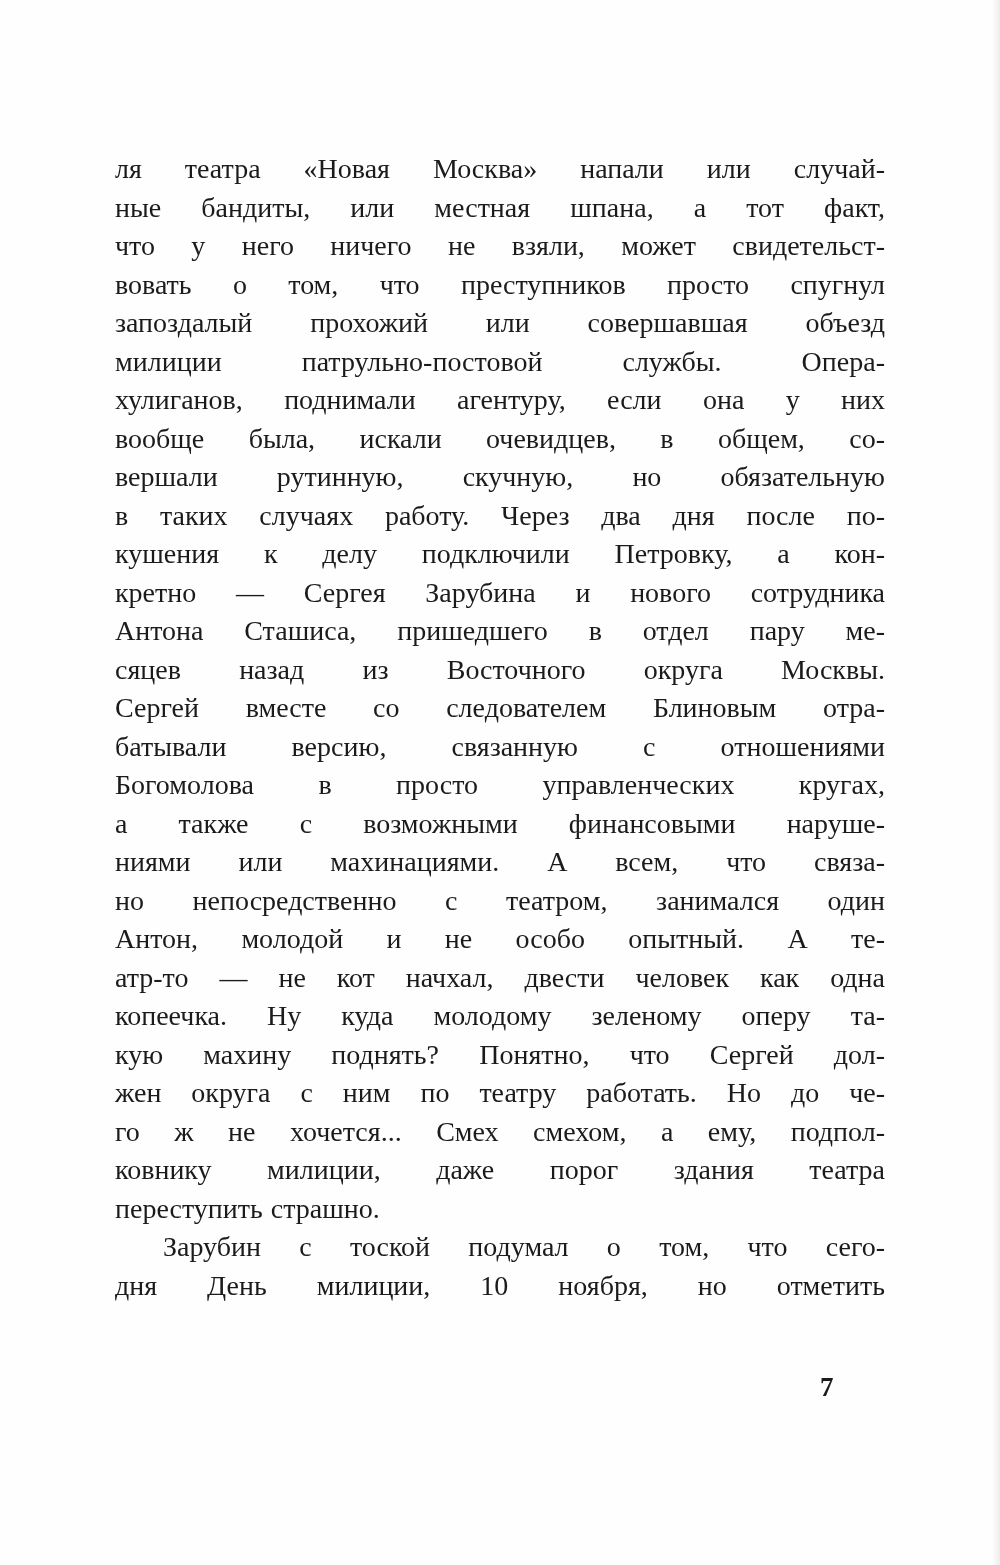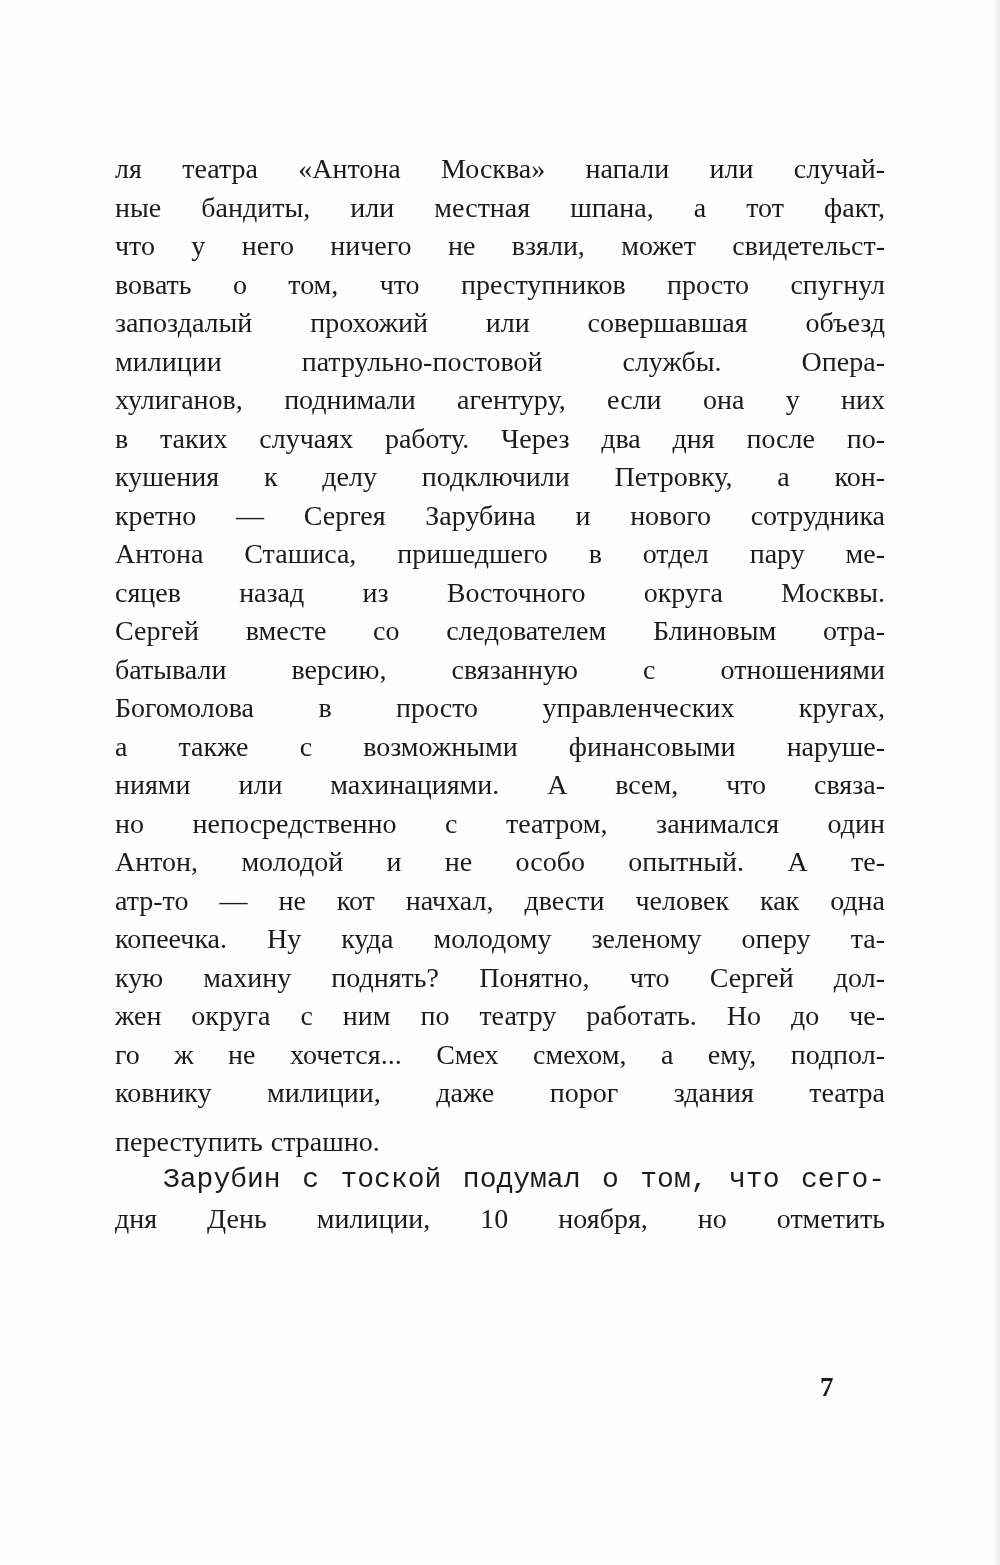--- a/index.html
+++ b/index.html
@@ -25,25 +25,23 @@
   }
   .line {
     line-height: 38.5px;
     text-align: justify;
     text-align-last: justify;
     word-spacing: 1px;
     white-space: normal;
   }
   .line.last {
     text-align-last: left;
-    margin-top: 10px;
   }
   .line.indent {
     text-indent: 48px;
-    font-family: Liberation Mono, monospace;
   }
   .page-number {
     position: absolute;
     left: 820px;
     top: 1372px;
     font-size: 27px;
     font-weight: bold;
     color: #1b1b1b;
   }
   .scan-edge {
@@ -54,27 +52,29 @@
     height: 100%;
     background: linear-gradient(to right, rgba(0,0,0,0), rgba(0,0,0,0.07));
     pointer-events: none;
   }
 </style>
 </head>
 <body>
 
 <div class="page">
   <div class="text-block">
-      <div class="line">ля театра «Антона Москва» напали или случай-</div>
+      <div class="line">ля театра «Новая Москва» напали или случай-</div>
       <div class="line">ные бандиты, или местная шпана, а тот факт,</div>
       <div class="line">что у него ничего не взяли, может свидетельст-</div>
       <div class="line">вовать о том, что преступников просто спугнул</div>
       <div class="line">запоздалый прохожий или совершавшая объезд</div>
       <div class="line">милиции патрульно-постовой службы. Опера-</div>
       <div class="line">хулиганов, поднимали агентуру, если она у них</div>
+      <div class="line">вообще была, искали очевидцев, в общем, со-</div>
+      <div class="line">вершали рутинную, скучную, но обязательную</div>
       <div class="line">в таких случаях работу. Через два дня после по-</div>
       <div class="line">кушения к делу подключили Петровку, а кон-</div>
       <div class="line">кретно — Сергея Зарубина и нового сотрудника</div>
       <div class="line">Антона Сташиса, пришедшего в отдел пару ме-</div>
       <div class="line">сяцев назад из Восточного округа Москвы.</div>
       <div class="line">Сергей вместе со следователем Блиновым отра-</div>
       <div class="line">батывали версию, связанную с отношениями</div>
       <div class="line">Богомолова в просто управленческих кругах,</div>
       <div class="line">а также с возможными финансовыми наруше-</div>
       <div class="line">ниями или махинациями. А всем, что связа-</div>

